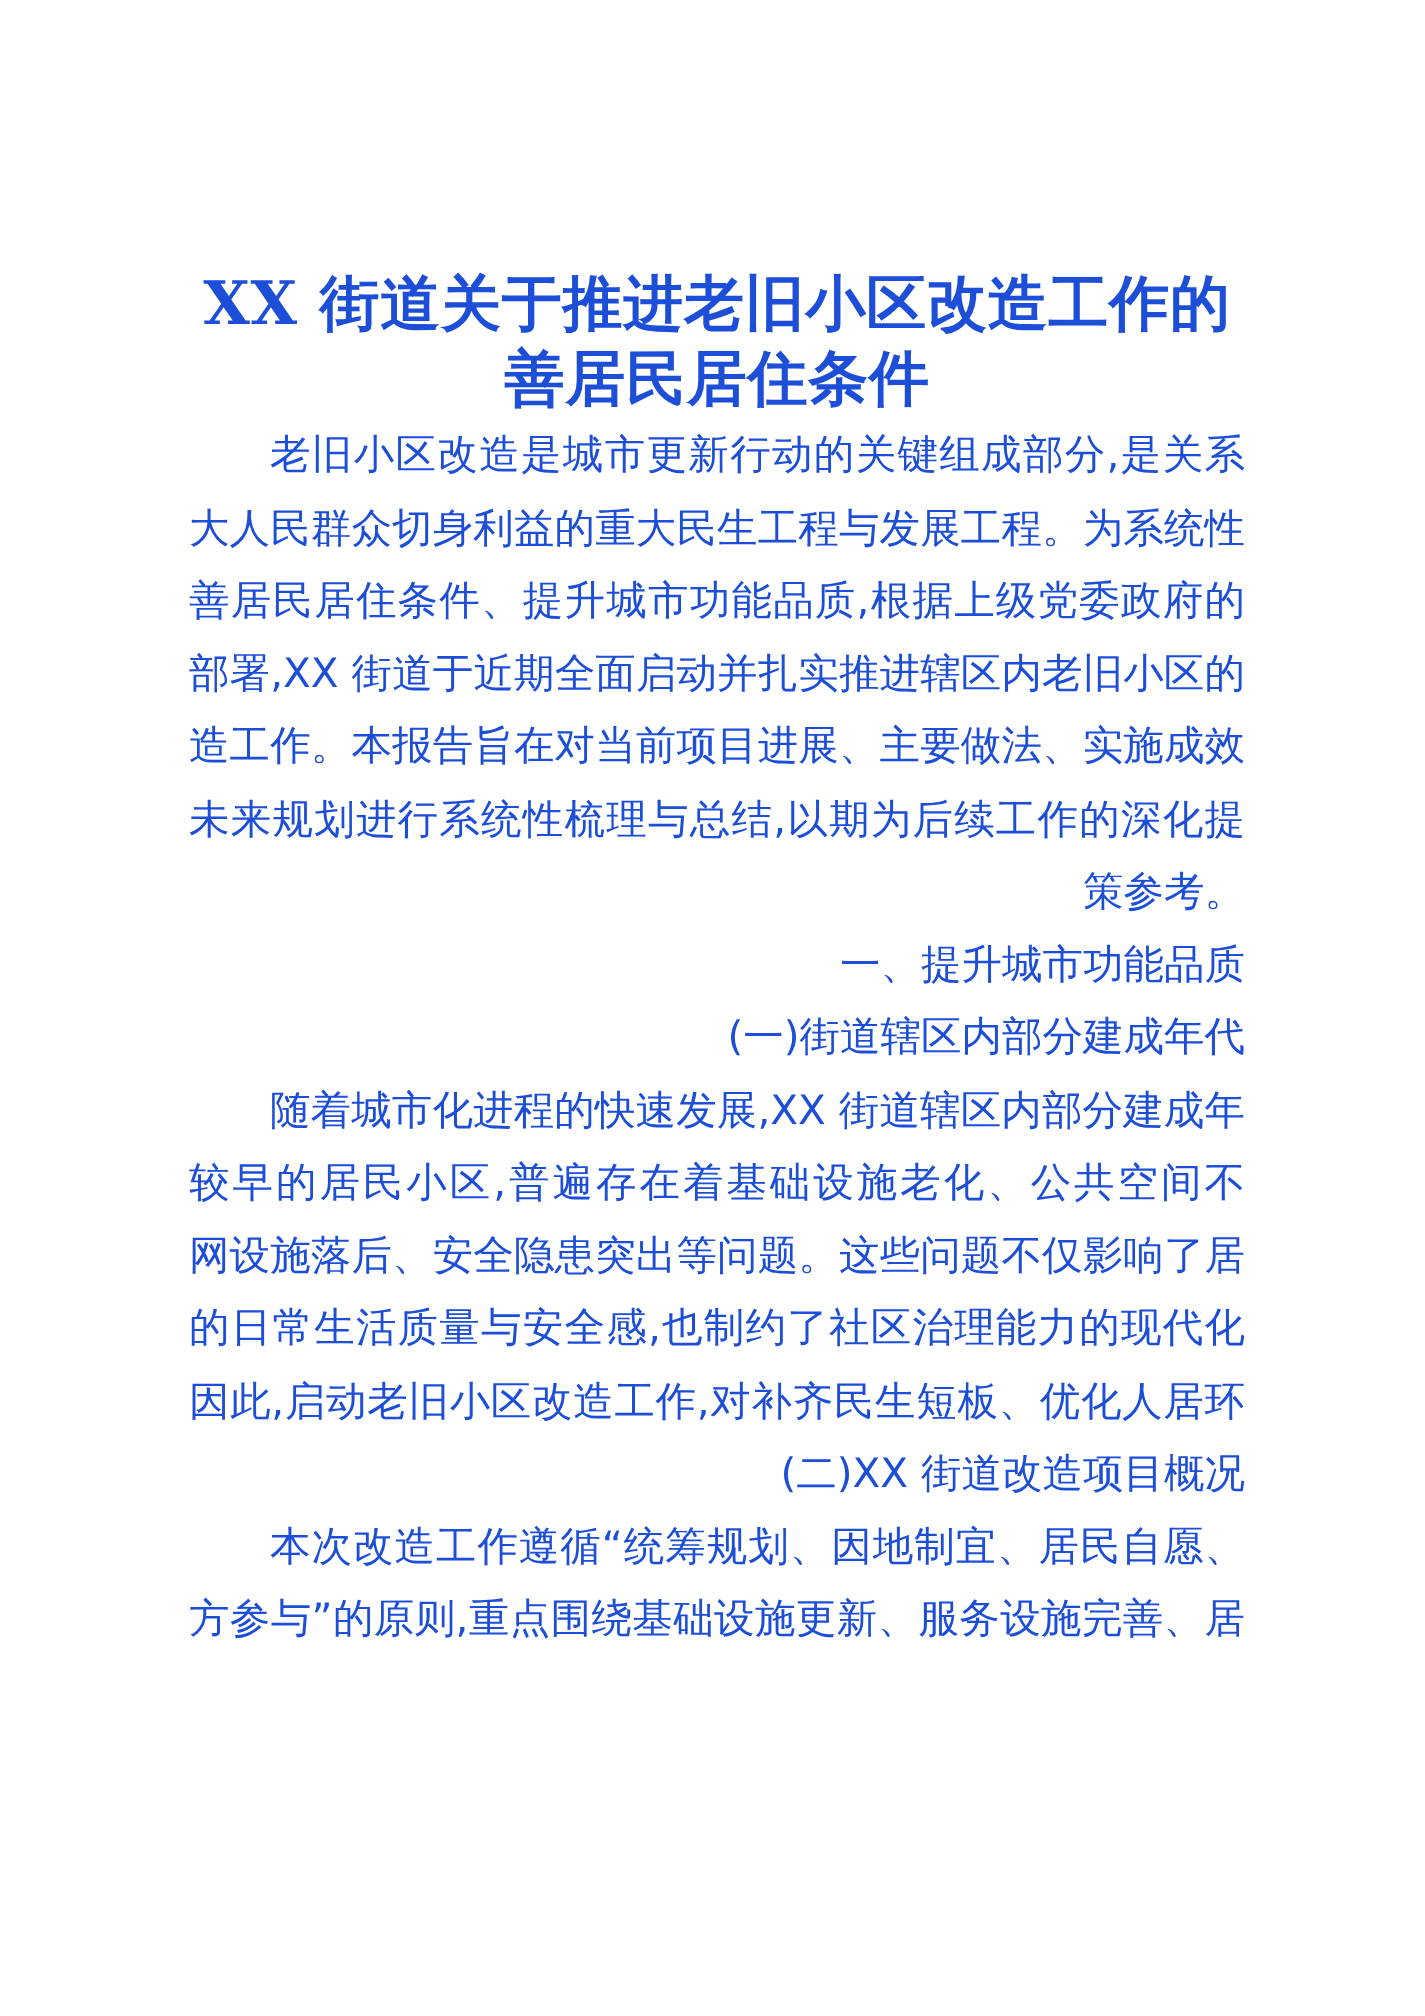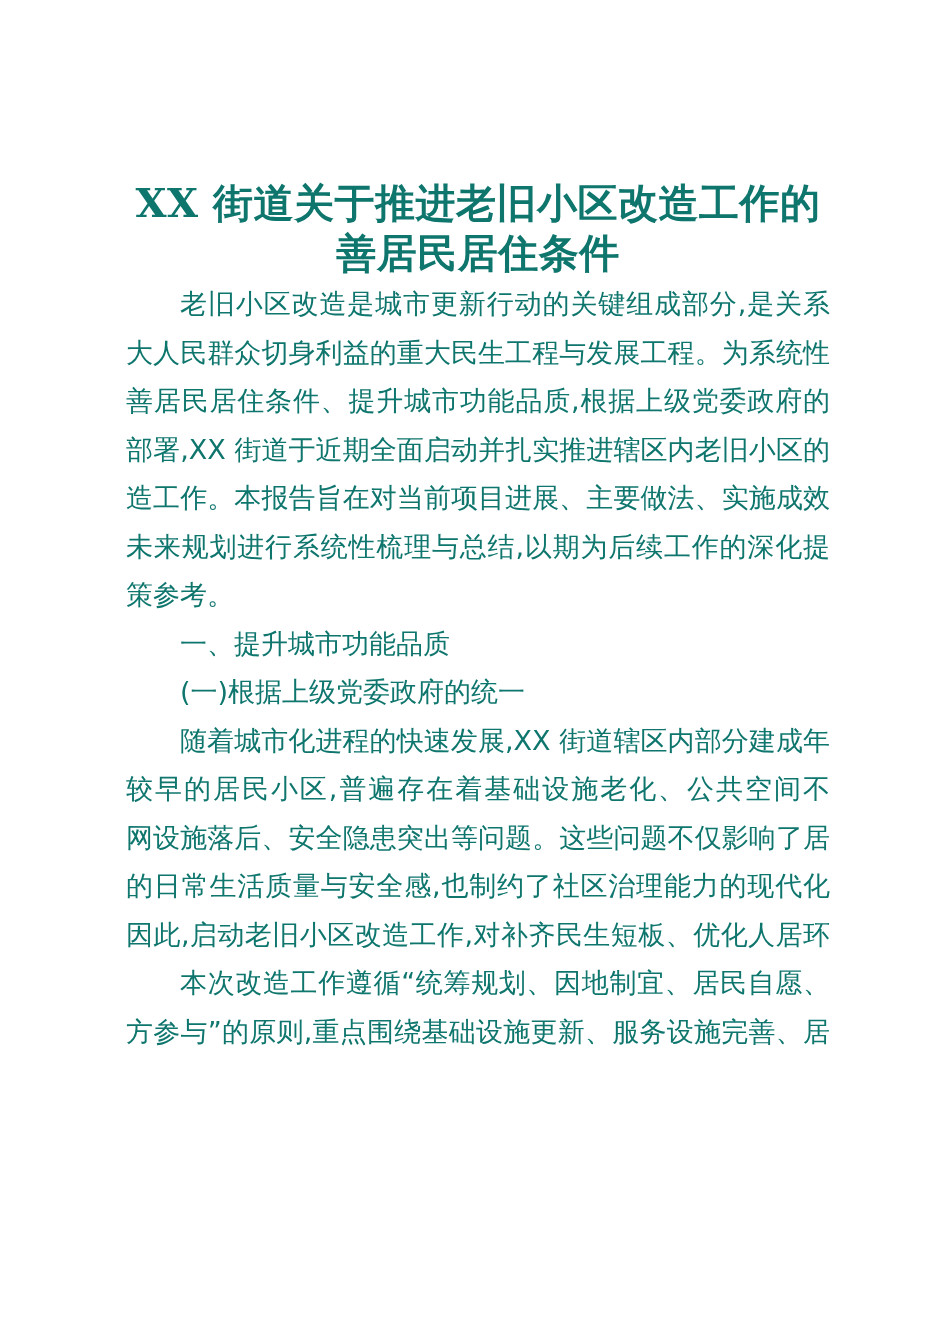--- a/index.html
+++ b/index.html
@@ -5,21 +5,21 @@
   html, body {
     margin: 0;
     padding: 0;
     background: #ffffff;
   }
   .page {
     position: relative;
     width: 950px;
     height: 1344px;
     background: #ffffff;
-    color: #0f766e;
+    color: #1d4ed8;
     overflow: hidden;
   }
   .content {
     position: absolute;
     left: 126px;
     top: 178px;
     width: 704px;
   }
   .doc-title {
     font-family: "DejaVu Serif", "Liberation Serif", serif;
@@ -32,21 +32,21 @@
   }
   .doc-body {
     font-family: "DejaVu Sans", "Liberation Sans", sans-serif;
     font-size: 27px;
     margin: 0;
   }
   .line {
     height: 48.5px;
     line-height: 48.5px;
     overflow: hidden;
-    text-align: left;
+    text-align: right;
     text-justify: inter-character;
   }
   .line.fill {
     text-align: justify;
     text-align-last: justify;
   }
   .line.indent {
     text-indent: 54px;
   }
 </style>
@@ -62,23 +62,24 @@
     <div class="doc-body">
 
     <div class="line fill indent">老旧小区改造是城市更新行动的关键组成部分,是关系到广</div>
         <div class="line fill">大人民群众切身利益的重大民生工程与发展工程。为系统性改</div>
         <div class="line fill">善居民居住条件、提升城市功能品质,根据上级党委政府的统一</div>
         <div class="line fill">部署,XX 街道于近期全面启动并扎实推进辖区内老旧小区的改</div>
         <div class="line fill">造工作。本报告旨在对当前项目进展、主要做法、实施成效及</div>
         <div class="line fill">未来规划进行系统性梳理与总结,以期为后续工作的深化提供决</div>
         <div class="line">策参考。</div>
         <div class="line indent">一、提升城市功能品质</div>
-        <div class="line indent">(一)根据上级党委政府的统一</div>
+        <div class="line indent">(一)街道辖区内部分建成年代</div>
         <div class="line fill indent">随着城市化进程的快速发展,XX 街道辖区内部分建成年代</div>
         <div class="line fill">较早的居民小区,普遍存在着基础设施老化、公共空间不足、管</div>
         <div class="line fill">网设施落后、安全隐患突出等问题。这些问题不仅影响了居民</div>
         <div class="line fill">的日常生活质量与安全感,也制约了社区治理能力的现代化提升。</div>
         <div class="line fill">因此,启动老旧小区改造工作,对补齐民生短板、优化人居环境、</div>
+        <div class="line indent">(二)XX 街道改造项目概况</div>
         <div class="line fill indent">本次改造工作遵循“统筹规划、因地制宜、居民自愿、多</div>
         <div class="line fill">方参与”的原则,重点围绕基础设施更新、服务设施完善、居住</div>
       </div>
   </div>
 </div>
 
 </body></html>

